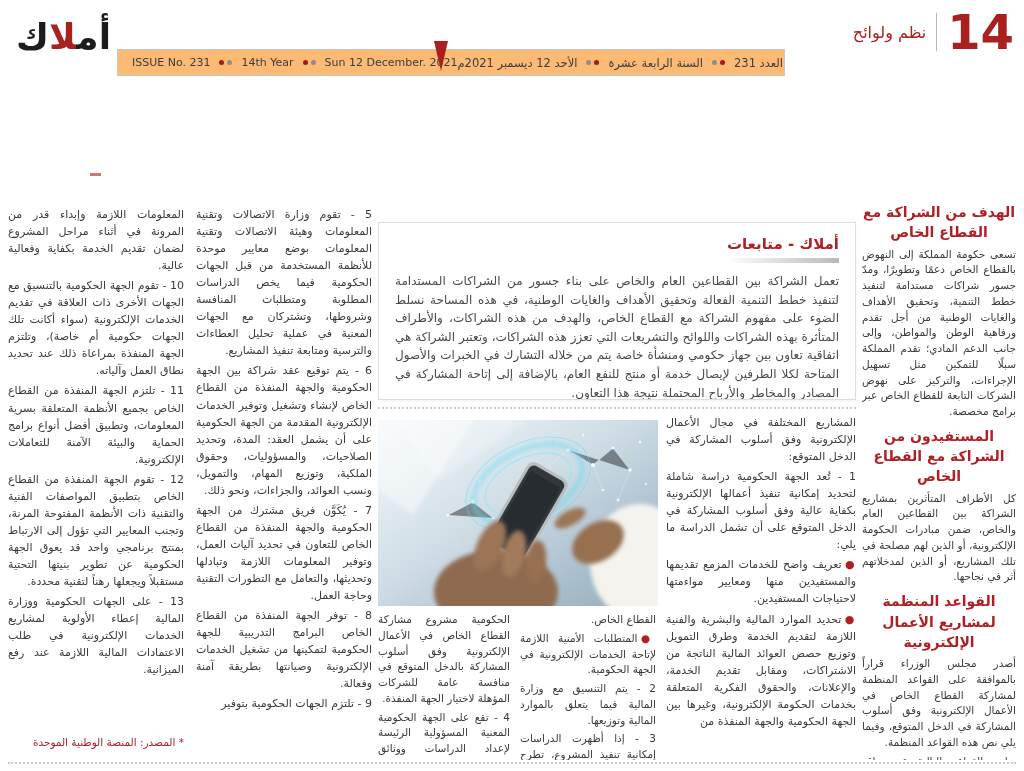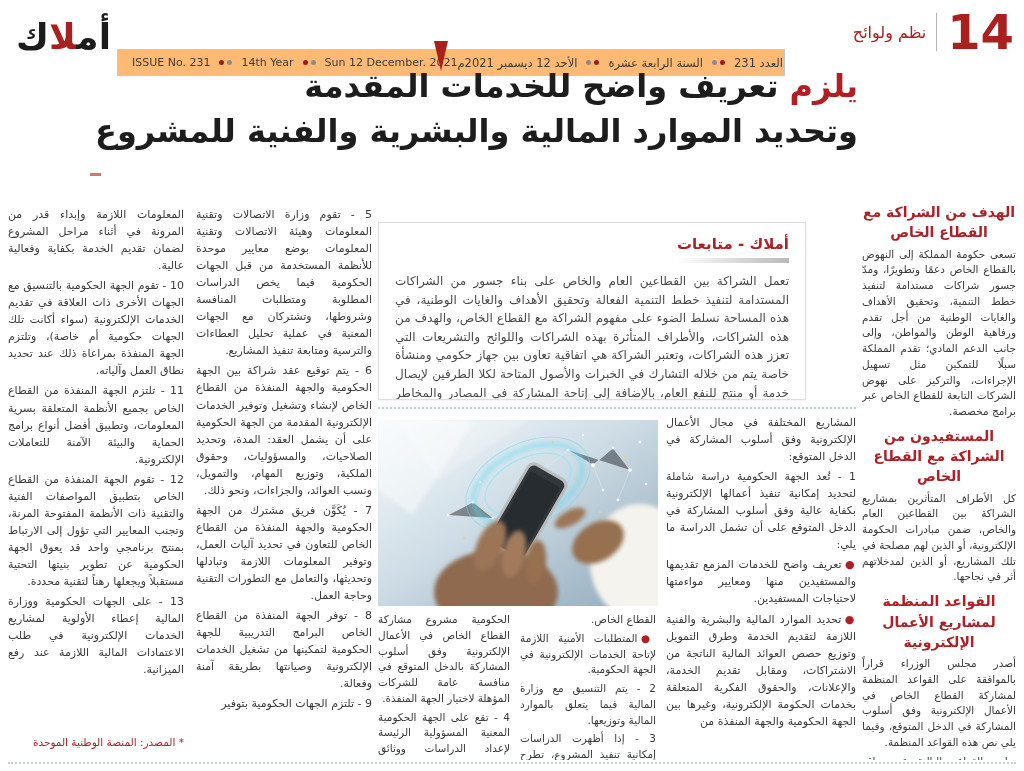--- a/index.html
+++ b/index.html
@@ -26,21 +26,21 @@
   .section-head .sec { font-size:16px; color:#a9201f; }
   .red-dash { position:absolute; left:90px; top:173px; width:11px; height:3px; background:#c23b34; opacity:.7; }
 
   
   .headline-wrap { position:absolute; right:166px; top:64px; text-align:right; direction:rtl; }
   .kicker { font-size:17px; font-weight:bold; color:#b01f24; margin-bottom:7px; }
   h1.title { font-size:32px; line-height:1.42; color:#1d1d1d; font-weight:bold; }
   h1.title .hl { color:#b01f24; }
 
   
-  .intro-box { position:absolute; left:378px; top:222px; width:428px; height:178px; border:1px solid #ddd;
+  .intro-box { position:absolute; left:378px; top:222px; width:478px; height:178px; border:1px solid #ddd;
                box-shadow:0 1px 3px rgba(0,0,0,.06); padding:12px 16px 10px; overflow:hidden; background:#fff; }
   .dateline { font-size:15px; font-weight:bold; color:#b01f24; }
   .dateline-bar { width:112px; height:5px; margin-top:5px; margin-bottom:9px;
                   background:linear-gradient(to left, #b9b9b9, rgba(185,185,185,0)); }
   .intro-text { font-size:12px; line-height:1.55; color:#4a4a4a; text-align:justify; }
 
   
   .col { position:absolute; text-align:justify; color:#3a3a3a; font-size:11px; line-height:1.55; overflow:hidden; }
   .col p { margin-bottom:3px; }
   .col p.bullet::first-letter { color:#b01f24; }
@@ -104,21 +104,20 @@
 
   <div class="section-head">
     <span class="num">14</span>
     <span class="sep"></span>
     <span class="sec">نظم ولوائح</span>
   </div>
 
   <span class="red-dash"></span>
 
   <div class="headline-wrap">
-    <h1 class="title"><span class="hl">يلزم</span><span> تعريف واضح للخدمات المقدمة</span><br><span>وتحديد الموارد المالية والبشرية والفنية للمشروع</span></h1>
   </div>
 
   <section class="intro-box">
     <div class="dateline">أملاك - متابعات</div>
     <div class="dateline-bar"></div>
     <p class="intro-text">تعمل الشراكة بين القطاعين العام والخاص على بناء جسور من الشراكات المستدامة لتنفيذ خطط التنمية الفعالة وتحقيق الأهداف والغايات الوطنية، في هذه المساحة نسلط الضوء على مفهوم الشراكة مع القطاع الخاص، والهدف من هذه الشراكات، والأطراف المتأثرة بهذه الشراكات واللوائح والتشريعات التي تعزز هذه الشراكات، وتعتبر الشراكة هي اتفاقية تعاون بين جهاز حكومي ومنشأة خاصة يتم من خلاله التشارك في الخبرات والأصول المتاحة لكلا الطرفين لإيصال خدمة أو منتج للنفع العام، بالإضافة إلى إتاحة المشاركة في المصادر والمخاطر والأرباح المحتملة نتيجة هذا التعاون.</p>
   </section>
 
   <div class="dotline dot-mid"></div>
 

